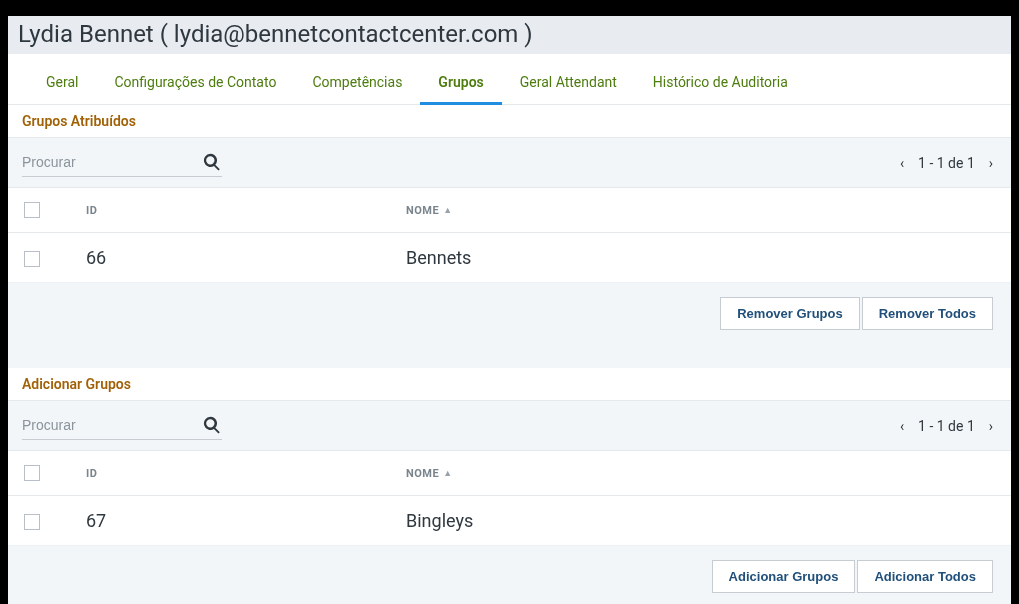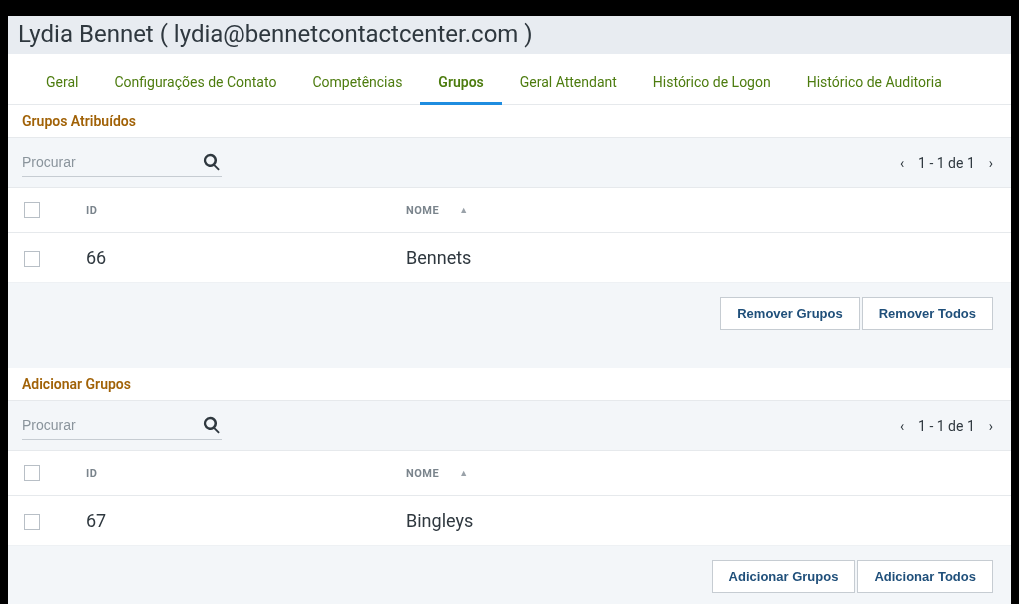--- a/index.html
+++ b/index.html
@@ -19,40 +19,39 @@
   .search-input::placeholder { color:#8a949c; }
   .search-icon { width:20px; height:20px; color:#2f383f; flex-shrink:0; }
   .pager { display:flex; align-items:center; gap:10px; color:#2f383f; font-size:14px; }
   .pager .arrow { cursor:pointer; color:#2f383f; padding:0 4px; font-size:14px; }
   table { width:100%; border-collapse:collapse; background:#fff; }
   thead th { text-align:left; font-size:11px; font-weight:700; color:#7a848c; letter-spacing:0.5px; text-transform:uppercase; padding:14px 10px; border-bottom:1px solid #e6e9ec; border-top:1px solid #e6e9ec; background:#fff; }
   tbody td { font-size:18px; color:#2f383f; padding:14px 10px; border-bottom:1px solid #eef1f4; background:#fff; }
   .col-ck { width:48px; text-align:center; }
   .col-id { width:340px; padding-left:30px !important; }
   .checkbox { width:16px; height:16px; border:1px solid #b8bfc6; display:inline-block; background:#fff; cursor:pointer; vertical-align:middle; }
-  .th-sort { display:inline-flex; align-items:center; gap:20px; }
+  .th-sort { display:inline-flex; align-items:center; gap:4px; }
   .sort-caret { font-size:9px; color:#9aa2a9; }
   .actions { display:flex; justify-content:flex-end; gap:2px; padding:14px 18px; background:#f3f6f9; }
   .btn { border:1px solid #c6ccd2; background:#fff; color:#1f4f7a; font-size:13px; font-weight:600; padding:8px 16px; cursor:pointer; }
   .spacer { height:24px; background:#f3f6f9; }
 </style>
 </head>
 <body>
 
 <div class="outer">
   <div class="window">
     <div class="titlebar">Lydia Bennet ( lydia@bennetcontactcenter.com )</div>
 
     <div class="tabs">
       <div class="tab">Geral</div>
       <div class="tab">Configurações de Contato</div>
       <div class="tab">Competências</div>
       <div class="tab active">Grupos</div>
       <div class="tab">Geral Attendant</div>
-      <div class="tab">Histórico de Logon</div>
       <div class="tab">Histórico de Auditoria</div>
     </div>
 
     <div class="content">
 
       <div class="section-title">Grupos Atribuídos</div>
       <div class="toolbar">
         <div class="search-wrap">
           <input class="search-input" placeholder="Procurar" style="">
           <svg class="search-icon" viewBox="0 0 24 24" fill="currentColor">

